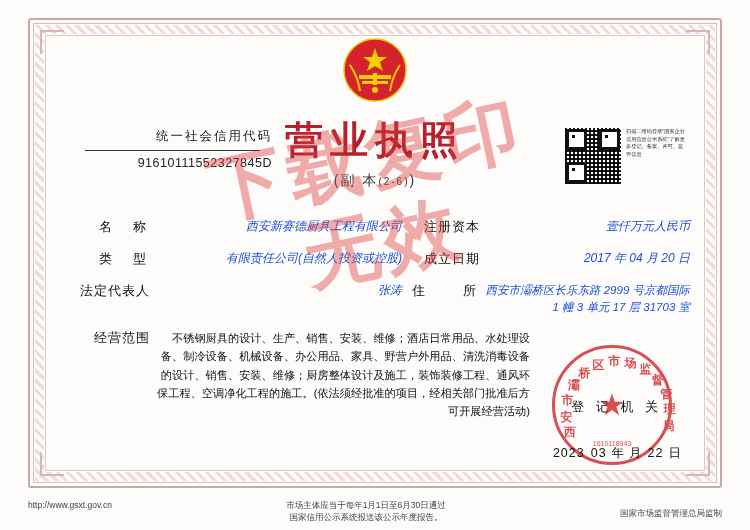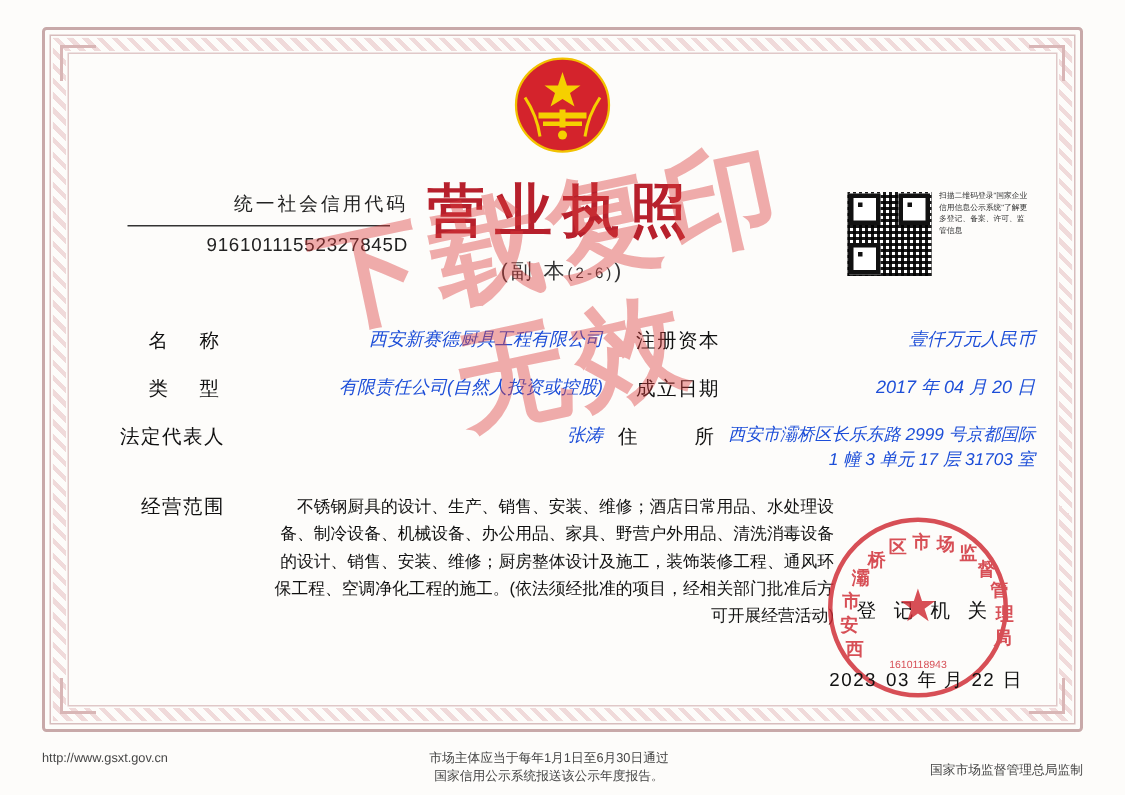--- a/index.html
+++ b/index.html
@@ -227,21 +227,20 @@
     width: 78px;
     flex: 0 0 78px;
     letter-spacing: 1px;
     white-space: nowrap;
   }
   .scope-text {
     font-size: 11.2px;
     color: #111;
     line-height: 1.62;
     width: 380px;
-    margin-left: 26px;
   }
 
   
   .authority {
     position: absolute;
     right: 88px;
     top: 398px;
     font-size: 13px;
     color: #111;
     letter-spacing: 4px;

